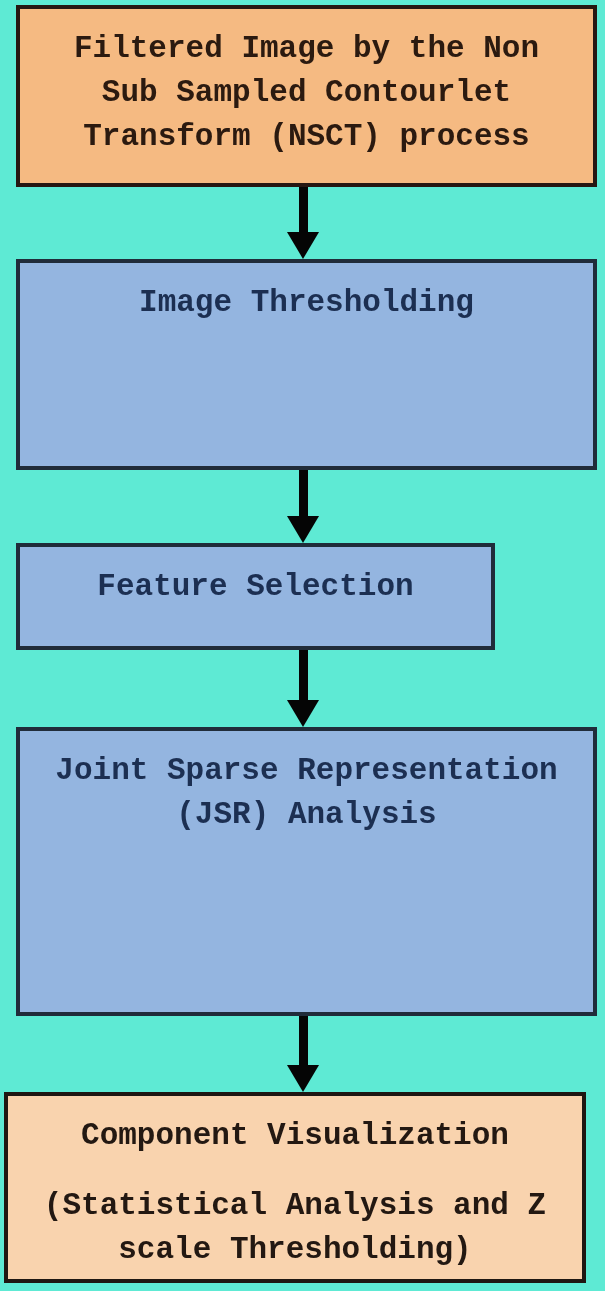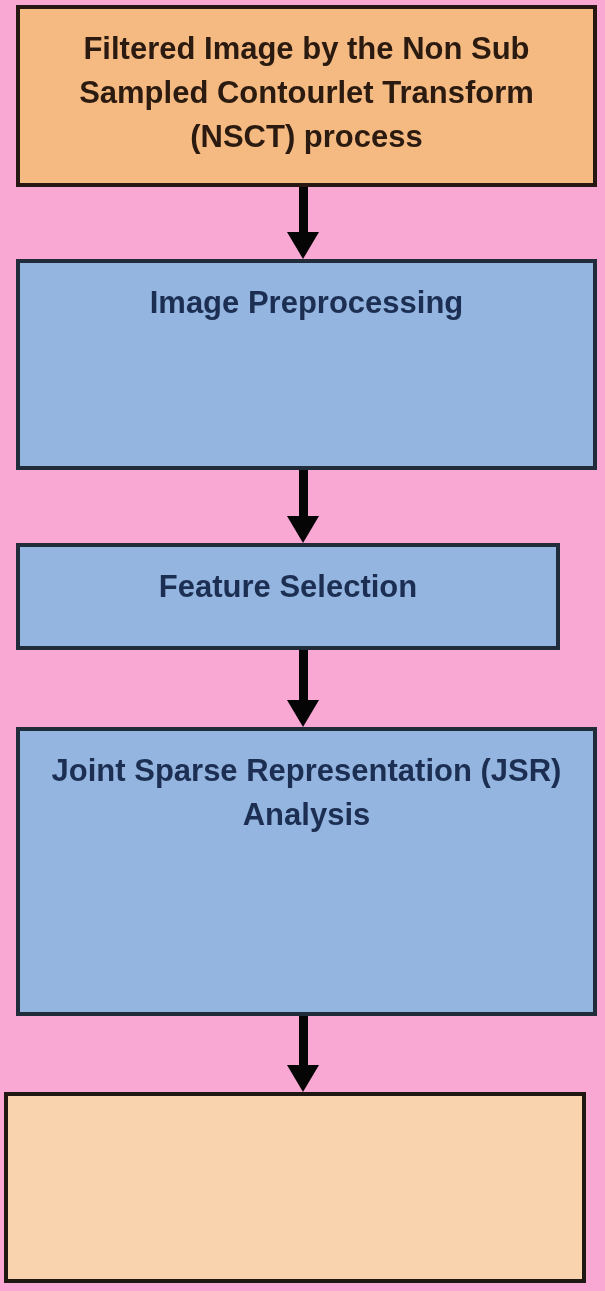--- a/index.html
+++ b/index.html
@@ -4,43 +4,43 @@
 <style>
   html, body {
     margin: 0;
     padding: 0;
     background: #ffffff;
   }
   #canvas {
     position: relative;
     width: 605px;
     height: 1291px;
-    background: #f9a8d4;
-    font-family: Liberation Sans, sans-serif;
+    background: #5eead4;
+    font-family: Liberation Mono, monospace;
     overflow: hidden;
   }
   .flow-box {
     position: absolute;
     box-sizing: border-box;
     border: 4px solid #1f1f1f;
     text-align: center;
     font-weight: bold;
     font-size: 31px;
     line-height: 44px;
     padding: 18px 18px 0 18px;
     letter-spacing: 0px;
   }
   .box-title { display: block; }
   .box-subtitle { display: block; margin-top: 26px; }
   .box-subtitle:empty { display: none; }
 
   
   #box-1 { left: 16px; top: 5px;    width: 581px; height: 182px; }
   #box-2 { left: 16px; top: 259px;  width: 581px; height: 211px; }
-  #box-3 { left: 16px; top: 543px;  width: 544px; height: 107px; }
+  #box-3 { left: 16px; top: 543px;  width: 479px; height: 107px; }
   #box-4 { left: 16px; top: 727px;  width: 581px; height: 289px; }
   #box-5 { left: 4px;  top: 1092px; width: 582px; height: 191px; }
 
   .flow-arrow {
     position: absolute;
     left: 287px;            
     width: 32px;
     display: flex;
     flex-direction: column;
     align-items: center;
@@ -72,21 +72,21 @@
     <span class="box-title">Filtered Image by the Non Sub Sampled Contourlet Transform (NSCT) process</span>
 
   </div>
 
   <div id="arrow-1" class="flow-arrow">
     <div class="arrow-shaft" style="background-color: rgb(5, 5, 5);"></div>
     <div class="arrow-head" style="border-top-color: rgb(5, 5, 5);"></div>
   </div>
 
   <div id="box-2" class="flow-box" style="background-color: rgb(148, 181, 224); border-color: rgb(32, 44, 58); color: rgb(28, 47, 82);">
-    <span class="box-title">Image Preprocessing</span>
+    <span class="box-title">Image Thresholding</span>
   </div>
 
   <div id="arrow-2" class="flow-arrow">
     <div class="arrow-shaft" style="background-color: rgb(5, 5, 5);"></div>
     <div class="arrow-head" style="border-top-color: rgb(5, 5, 5);"></div>
   </div>
 
   <div id="box-3" class="flow-box" style="background-color: rgb(148, 181, 224); border-color: rgb(32, 44, 58); color: rgb(28, 47, 82);">
     <span class="box-title">Feature Selection</span>
 
@@ -100,15 +100,17 @@
   <div id="box-4" class="flow-box" style="background-color: rgb(148, 181, 224); border-color: rgb(32, 44, 58); color: rgb(28, 47, 82);">
     <span class="box-title">Joint Sparse Representation (JSR) Analysis</span>
   </div>
 
   <div id="arrow-4" class="flow-arrow">
     <div class="arrow-shaft" style="background-color: rgb(5, 5, 5);"></div>
     <div class="arrow-head" style="border-top-color: rgb(5, 5, 5);"></div>
   </div>
 
   <div id="box-5" class="flow-box" style="background-color: rgb(249, 211, 174); border-color: rgb(31, 23, 18); color: rgb(35, 24, 18);">
+    <span class="box-title">Component Visualization</span>
+    <span class="box-subtitle">(Statistical Analysis and Z scale Thresholding)</span>
   </div>
 
 </div>
 
 </body></html>

